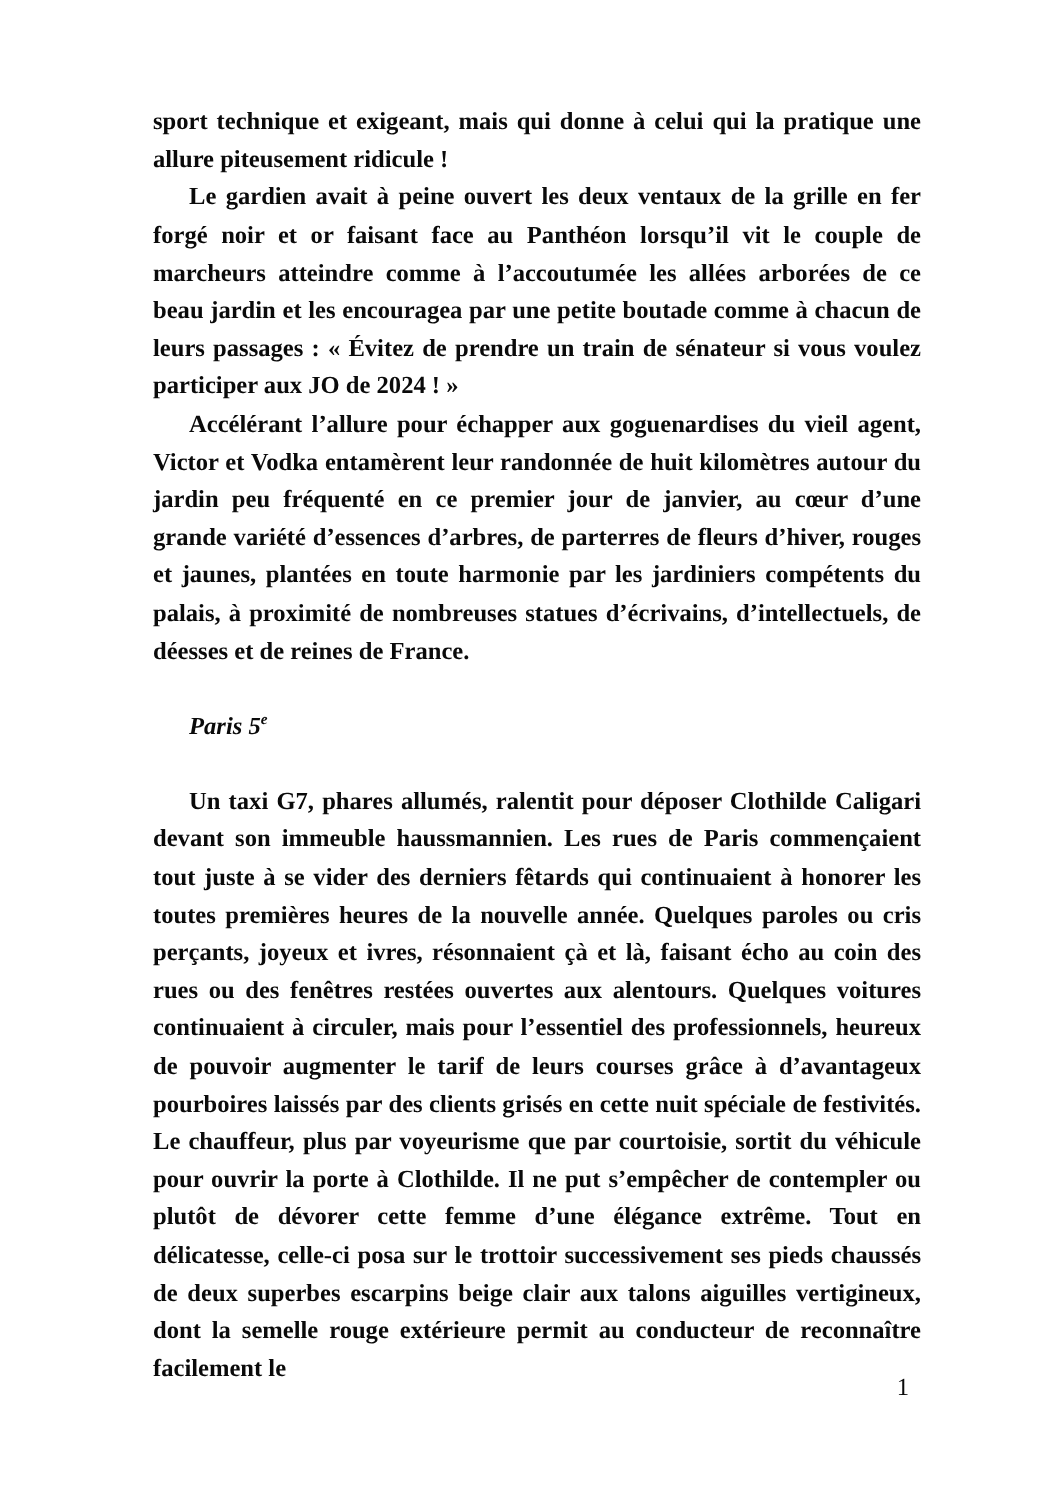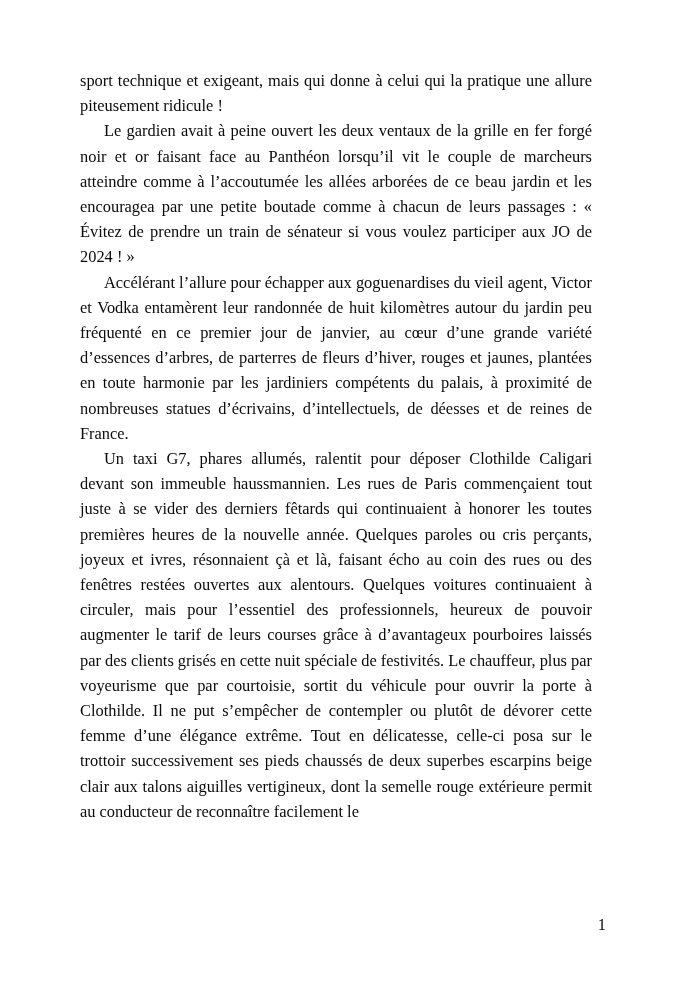--- a/index.html
+++ b/index.html
@@ -12,24 +12,25 @@
     width: 700px;
     height: 992px;
     position: relative;
     overflow: hidden;
     font-family: "Liberation Serif", "DejaVu Serif", serif;
     color: #000000;
     -webkit-font-smoothing: antialiased;
   }
   .page {
     position: absolute;
-    left: 80px;
+    left: 102px;
     top: 68px;
     width: 512px;
     height: 880px;
+    font-weight: bold;
   }
   .body-text {
     font-size: 16.4px;
     line-height: 25.2px;
     text-align: justify;
     text-justify: inter-word;
     hyphens: none;
     color: #0a0a0a;
   }
   p.para {
@@ -75,19 +76,22 @@
 <div class="page">
 
   <div class="body-text">
 
     <p class="para no-indent">sport technique et exigeant, mais qui donne à celui qui la pratique une allure piteusement ridicule !</p>
 
     <p class="para">Le gardien avait à peine ouvert les deux ventaux de la grille en fer forgé noir et or faisant face au Panthéon lorsqu’il vit le couple de marcheurs atteindre comme à l’accoutumée les allées arborées de ce beau jardin et les encouragea par une petite boutade comme à chacun de leurs passages : « Évitez de prendre un train de sénateur si vous voulez participer aux JO de 2024 ! »</p>
 
     <p class="para">Accélérant l’allure pour échapper aux goguenardises du vieil agent, Victor et Vodka entamèrent leur randonnée de huit kilomètres autour du jardin peu fréquenté en ce premier jour de janvier, au cœur d’une grande variété d’essences d’arbres, de parterres de fleurs d’hiver, rouges et jaunes, plantées en toute harmonie par les jardiniers compétents du palais, à proximité de nombreuses statues d’écrivains, d’intellectuels, de déesses et de reines de France.</p>
 
+    <div class="section-head">
+      <span>Paris 5</span><sup>e</sup>
+    </div>
 
     <p class="para">Un taxi G7, phares allumés, ralentit pour déposer Clothilde Caligari devant son immeuble haussmannien. Les rues de Paris commençaient tout juste à se vider des derniers fêtards qui continuaient à honorer les toutes premières heures de la nouvelle année. Quelques paroles ou cris perçants, joyeux et ivres, résonnaient çà et là, faisant écho au coin des rues ou des fenêtres restées ouvertes aux alentours. Quelques voitures continuaient à circuler, mais pour l’essentiel des professionnels, heureux de pouvoir augmenter le tarif de leurs courses grâce à d’avantageux pourboires laissés par des clients grisés en cette nuit spéciale de festivités. Le chauffeur, plus par voyeurisme que par courtoisie, sortit du véhicule pour ouvrir la porte à Clothilde. Il ne put s’empêcher de contempler ou plutôt de dévorer cette femme d’une élégance extrême. Tout en délicatesse, celle-ci posa sur le trottoir successivement ses pieds chaussés de deux superbes escarpins beige clair aux talons aiguilles vertigineux, dont la semelle rouge extérieure permit au conducteur de reconnaître facilement le</p>
 
   </div>
 </div>
 
 <div class="folio">1</div>
 
 </body></html>

